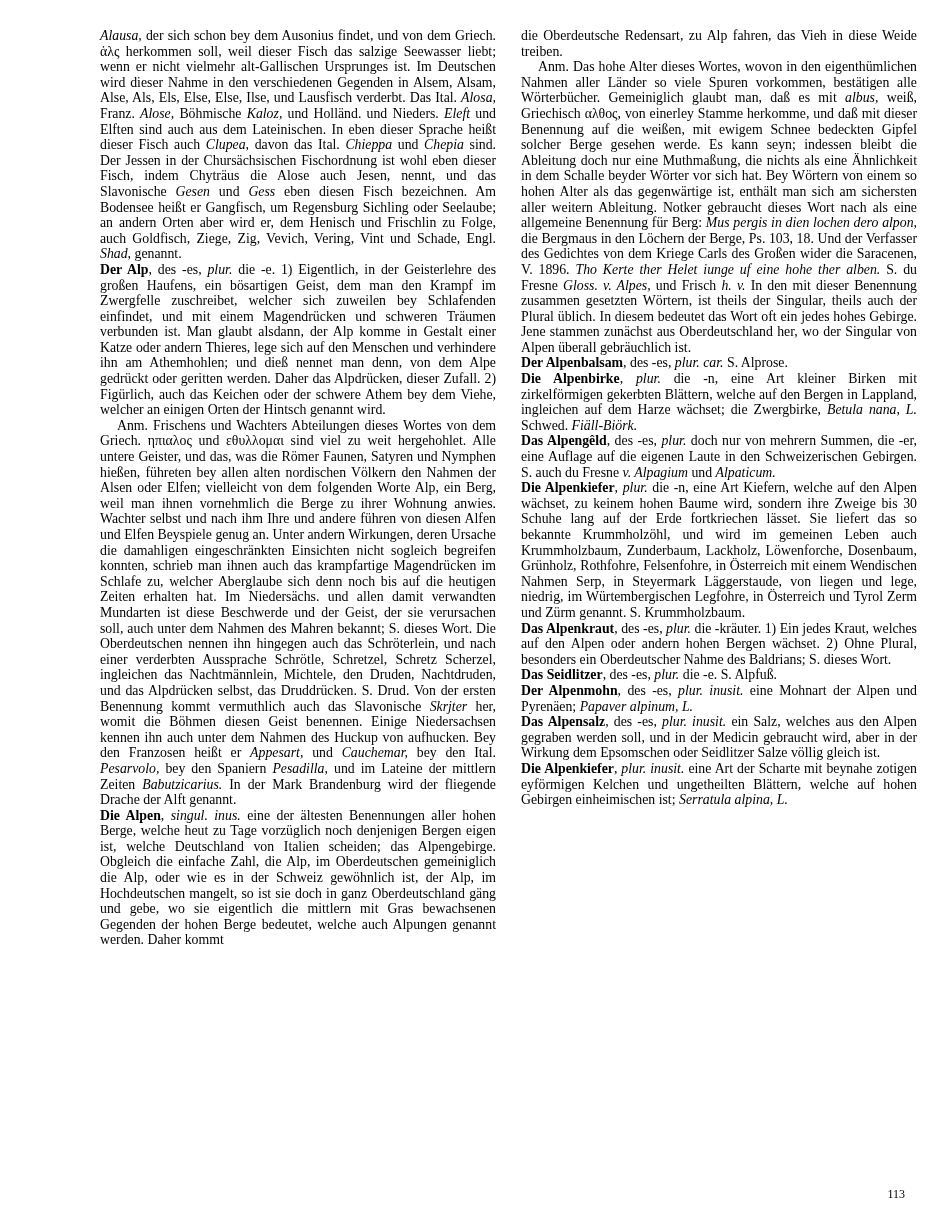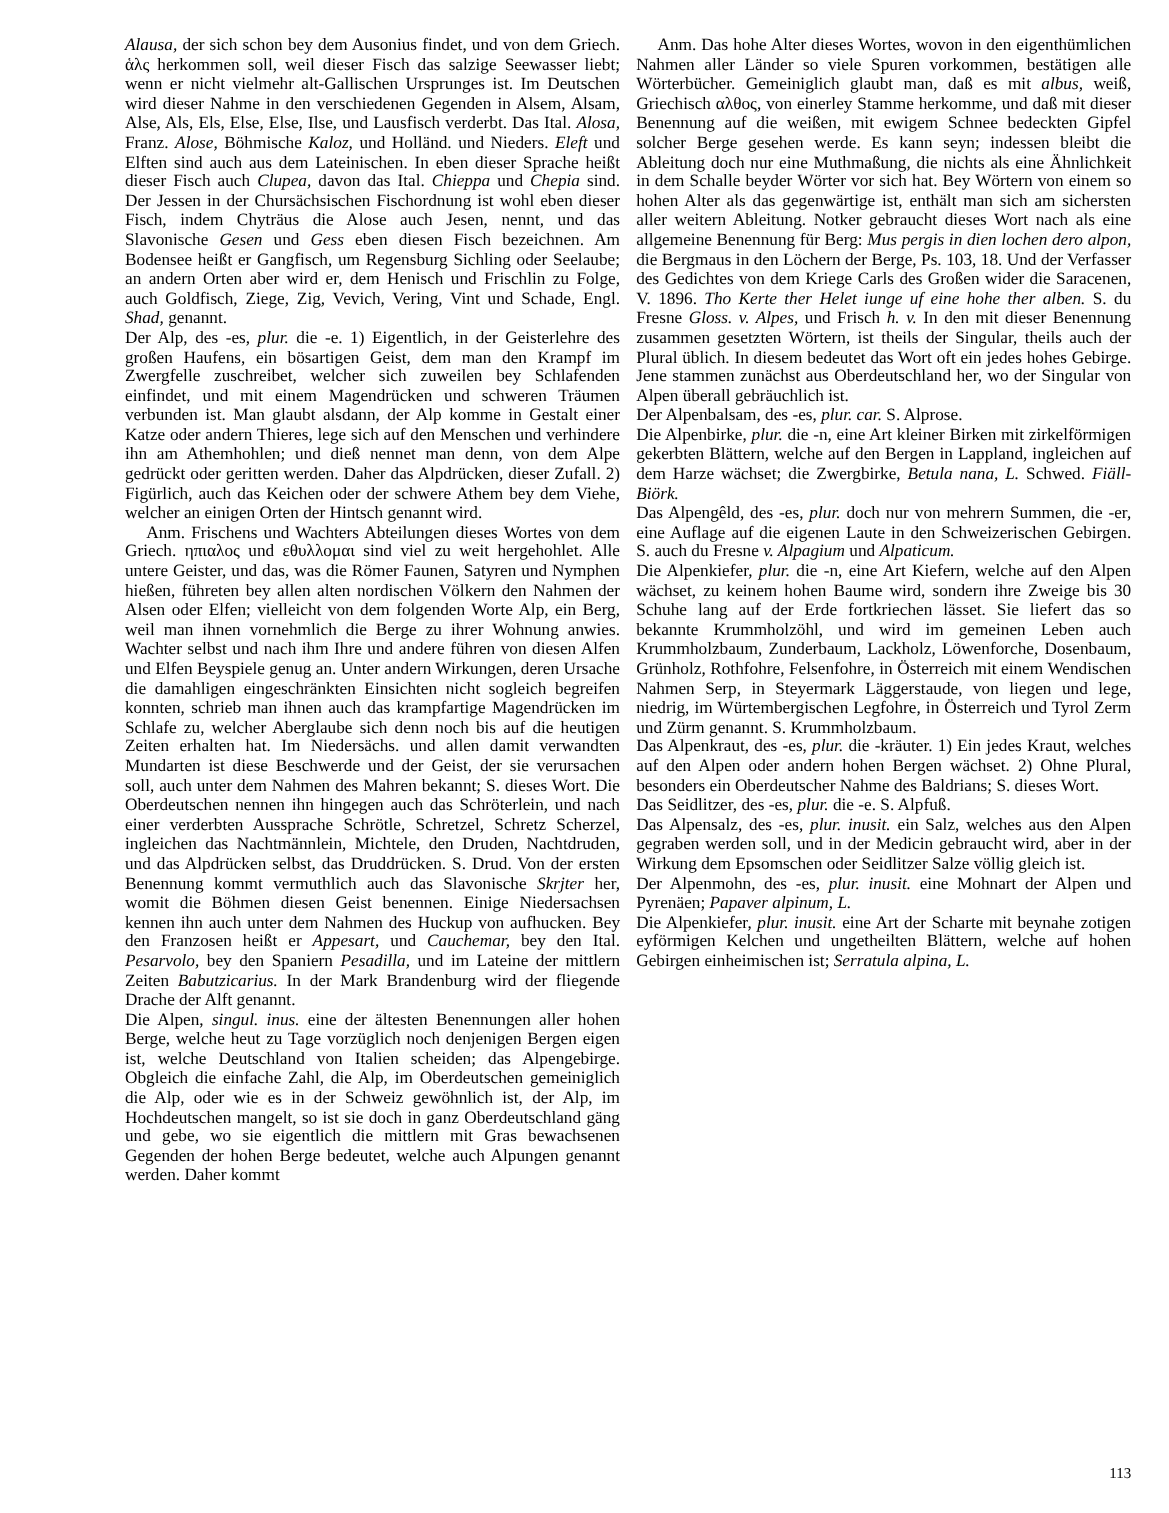--- a/index.html
+++ b/index.html
@@ -10,58 +10,59 @@
     background: #ffffff;
     color: #000000;
     font-family: "Liberation Serif", "DejaVu Serif", serif;
     overflow: hidden;
   }
   .columns {
     position: absolute;
     left: 100px;
     top: 28px;
     display: flex;
-    gap: 13px;
+    gap: 25px;
   }
   .col {
     width: 396px;
     font-size: 13.8px;
     line-height: 15.6px;
     text-align: justify;
   }
   .col p { margin: 0; padding: 0; }
   .col p.indent { text-indent: 17px; }
   .it { font-style: italic; }
-  .bd { font-weight: normal; }
+  .bd { font-weight: bold; }
   .page-number {
     position: absolute;
     right: 30px;
-    bottom: 26px;
+    bottom: 10px;
     font-size: 12px;
     line-height: 12px;
   }
 </style>
 </head>
 <body>
 
 <div class="page">
   <div class="columns">
     <div class="col">
         <p><span class="it">Alausa, </span><span>der sich schon bey dem Ausonius findet, und von dem Griech. ἁλς herkommen soll, weil dieser Fisch das salzige Seewasser liebt; wenn er nicht vielmehr alt-Gallischen Ursprunges ist. Im Deutschen wird dieser Nahme in den verschiedenen Gegenden in Alsem, Alsam, Alse, Als, Els, Else, Else, Ilse, und Lausfisch verderbt. Das Ital. </span><span class="it">Alosa, </span><span>Franz. </span><span class="it">Alose, </span><span>Böhmische </span><span class="it">Kaloz, </span><span>und Holländ. und Nieders. </span><span class="it">Eleft </span><span>und Elften sind auch aus dem Lateinischen. In eben dieser Sprache heißt dieser Fisch auch </span><span class="it">Clupea, </span><span>davon das Ital. </span><span class="it">Chieppa </span><span>und </span><span class="it">Chepia </span><span>sind. Der Jessen in der Chursächsischen Fischordnung ist wohl eben dieser Fisch, indem Chyträus die Alose auch Jesen, nennt, und das Slavonische </span><span class="it">Gesen </span><span>und </span><span class="it">Gess </span><span>eben diesen Fisch bezeichnen. Am Bodensee heißt er Gangfisch, um Regensburg Sichling oder Seelaube; an andern Orten aber wird er, dem Henisch und Frischlin zu Folge, auch Goldfisch, Ziege, Zig, Vevich, Vering, Vint und Schade, Engl. </span><span class="it">Shad, </span><span>genannt.</span></p>
         <p><span class="bd">Der Alp</span><span>, des -es, </span><span class="it">plur. </span><span>die -e. 1) Eigentlich, in der Geisterlehre des großen Haufens, ein bösartigen Geist, dem man den Krampf im Zwergfelle zuschreibet, welcher sich zuweilen bey Schlafenden einfindet, und mit einem Magendrücken und schweren Träumen verbunden ist. Man glaubt alsdann, der Alp komme in Gestalt einer Katze oder andern Thieres, lege sich auf den Menschen und verhindere ihn am Athemhohlen; und dieß nennet man denn, von dem Alpe gedrückt oder geritten werden. Daher das Alpdrücken, dieser Zufall. 2) Figürlich, auch das Keichen oder der schwere Athem bey dem Viehe, welcher an einigen Orten der Hintsch genannt wird.</span></p>
         <p class="indent"><span>Anm. Frischens und Wachters Abteilungen dieses Wortes von dem Griech. ηπιαλος und εθυλλομαι sind viel zu weit hergehohlet. Alle untere Geister, und das, was die Römer Faunen, Satyren und Nymphen hießen, führeten bey allen alten nordischen Völkern den Nahmen der Alsen oder Elfen; vielleicht von dem folgenden Worte Alp, ein Berg, weil man ihnen vornehmlich die Berge zu ihrer Wohnung anwies. Wachter selbst und nach ihm Ihre und andere führen von diesen Alfen und Elfen Beyspiele genug an. Unter andern Wirkungen, deren Ursache die damahligen eingeschränkten Einsichten nicht sogleich begreifen konnten, schrieb man ihnen auch das krampfartige Magendrücken im Schlafe zu, welcher Aberglaube sich denn noch bis auf die heutigen Zeiten erhalten hat. Im Niedersächs. und allen damit verwandten Mundarten ist diese Beschwerde und der Geist, der sie verursachen soll, auch unter dem Nahmen des Mahren bekannt; S. dieses Wort. Die Oberdeutschen nennen ihn hingegen auch das Schröterlein, und nach einer verderbten Aussprache Schrötle, Schretzel, Schretz Scherzel, ingleichen das Nachtmännlein, Michtele, den Druden, Nachtdruden, und das Alpdrücken selbst, das Druddrücken. S. Drud. Von der ersten Benennung kommt vermuthlich auch das Slavonische </span><span class="it">Skrjter </span><span>her, womit die Böhmen diesen Geist benennen. Einige Niedersachsen kennen ihn auch unter dem Nahmen des Huckup von aufhucken. Bey den Franzosen heißt er </span><span class="it">Appesart, </span><span>und </span><span class="it">Cauchemar, </span><span>bey den Ital. </span><span class="it">Pesarvolo, </span><span>bey den Spaniern </span><span class="it">Pesadilla, </span><span>und im Lateine der mittlern Zeiten </span><span class="it">Babutzicarius. </span><span>In der Mark Brandenburg wird der fliegende Drache der Alft genannt.</span></p>
         <p><span class="bd">Die Alpen</span><span>, </span><span class="it">singul. inus. </span><span>eine der ältesten Benennungen aller hohen Berge, welche heut zu Tage vorzüglich noch denjenigen Bergen eigen ist, welche Deutschland von Italien scheiden; das Alpengebirge. Obgleich die einfache Zahl, die Alp, im Oberdeutschen gemeiniglich die Alp, oder wie es in der Schweiz gewöhnlich ist, der Alp, im Hochdeutschen mangelt, so ist sie doch in ganz Oberdeutschland gäng und gebe, wo sie eigentlich die mittlern mit Gras bewachsenen Gegenden der hohen Berge bedeutet, welche auch Alpungen genannt werden. Daher kommt</span></p>
       </div>
     <div class="col">
+        <p><span>die Oberdeutsche Redensart, zu Alp fahren, das Vieh in diese Weide treiben.</span></p>
         <p class="indent"><span>Anm. Das hohe Alter dieses Wortes, wovon in den eigenthümlichen Nahmen aller Länder so viele Spuren vorkommen, bestätigen alle Wörterbücher. Gemeiniglich glaubt man, daß es mit </span><span class="it">albus, </span><span>weiß, Griechisch αλθος, von einerley Stamme herkomme, und daß mit dieser Benennung auf die weißen, mit ewigem Schnee bedeckten Gipfel solcher Berge gesehen werde. Es kann seyn; indessen bleibt die Ableitung doch nur eine Muthmaßung, die nichts als eine Ähnlichkeit in dem Schalle beyder Wörter vor sich hat. Bey Wörtern von einem so hohen Alter als das gegenwärtige ist, enthält man sich am sichersten aller weitern Ableitung. Notker gebraucht dieses Wort nach als eine allgemeine Benennung für Berg: </span><span class="it">Mus pergis in dien lochen dero alpon, </span><span>die Bergmaus in den Löchern der Berge, Ps. 103, 18. Und der Verfasser des Gedichtes von dem Kriege Carls des Großen wider die Saracenen, V. 1896. </span><span class="it">Tho Kerte ther Helet iunge uf eine hohe ther alben. </span><span>S. du Fresne </span><span class="it">Gloss. v. Alpes, </span><span>und Frisch </span><span class="it">h. v. </span><span>In den mit dieser Benennung zusammen gesetzten Wörtern, ist theils der Singular, theils auch der Plural üblich. In diesem bedeutet das Wort oft ein jedes hohes Gebirge. Jene stammen zunächst aus Oberdeutschland her, wo der Singular von Alpen überall gebräuchlich ist.</span></p>
         <p><span class="bd">Der Alpenbalsam</span><span>, des -es, </span><span class="it">plur. car. </span><span>S. Alprose.</span></p>
         <p><span class="bd">Die Alpenbirke</span><span>, </span><span class="it">plur. </span><span>die -n, eine Art kleiner Birken mit zirkelförmigen gekerbten Blättern, welche auf den Bergen in Lappland, ingleichen auf dem Harze wächset; die Zwergbirke, </span><span class="it">Betula nana, L. </span><span>Schwed. </span><span class="it">Fiäll-Biörk.</span></p>
         <p><span class="bd">Das Alpengêld</span><span>, des -es, </span><span class="it">plur. </span><span>doch nur von mehrern Summen, die -er, eine Auflage auf die eigenen Laute in den Schweizerischen Gebirgen. S. auch du Fresne </span><span class="it">v. Alpagium </span><span>und </span><span class="it">Alpaticum.</span></p>
         <p><span class="bd">Die Alpenkiefer</span><span>, </span><span class="it">plur. </span><span>die -n, eine Art Kiefern, welche auf den Alpen wächset, zu keinem hohen Baume wird, sondern ihre Zweige bis 30 Schuhe lang auf der Erde fortkriechen lässet. Sie liefert das so bekannte Krummholzöhl, und wird im gemeinen Leben auch Krummholzbaum, Zunderbaum, Lackholz, Löwenforche, Dosenbaum, Grünholz, Rothfohre, Felsenfohre, in Österreich mit einem Wendischen Nahmen Serp, in Steyermark Läggerstaude, von liegen und lege, niedrig, im Würtembergischen Legfohre, in Österreich und Tyrol Zerm und Zürm genannt. S. Krummholzbaum.</span></p>
         <p><span class="bd">Das Alpenkraut</span><span>, des -es, </span><span class="it">plur. </span><span>die -kräuter. 1) Ein jedes Kraut, welches auf den Alpen oder andern hohen Bergen wächset. 2) Ohne Plural, besonders ein Oberdeutscher Nahme des Baldrians; S. dieses Wort.</span></p>
         <p><span class="bd">Das Seidlitzer</span><span>, des -es, </span><span class="it">plur. </span><span>die -e. S. Alpfuß.</span></p>
+        <p><span class="bd">Der Alpenmohn</span><span>, des -es, </span><span class="it">plur. inusit. </span><span>eine Mohnart der Alpen und Pyrenäen; </span><span class="it">Papaver alpinum, L.</span></p>
         <p><span class="bd">Das Alpensalz</span><span>, des -es, </span><span class="it">plur. inusit. </span><span>ein Salz, welches aus den Alpen gegraben werden soll, und in der Medicin gebraucht wird, aber in der Wirkung dem Epsomschen oder Seidlitzer Salze völlig gleich ist.</span></p>
-        <p><span class="bd">Der Alpenmohn</span><span>, des -es, </span><span class="it">plur. inusit. </span><span>eine Mohnart der Alpen und Pyrenäen; </span><span class="it">Papaver alpinum, L.</span></p>
         <p><span class="bd">Die Alpenkiefer</span><span>, </span><span class="it">plur. inusit. </span><span>eine Art der Scharte mit beynahe zotigen eyförmigen Kelchen und ungetheilten Blättern, welche auf hohen Gebirgen einheimischen ist; </span><span class="it">Serratula alpina, L.</span></p>
       </div>
   </div>
   <div class="page-number">113</div>
 </div>
 
 </body></html>

